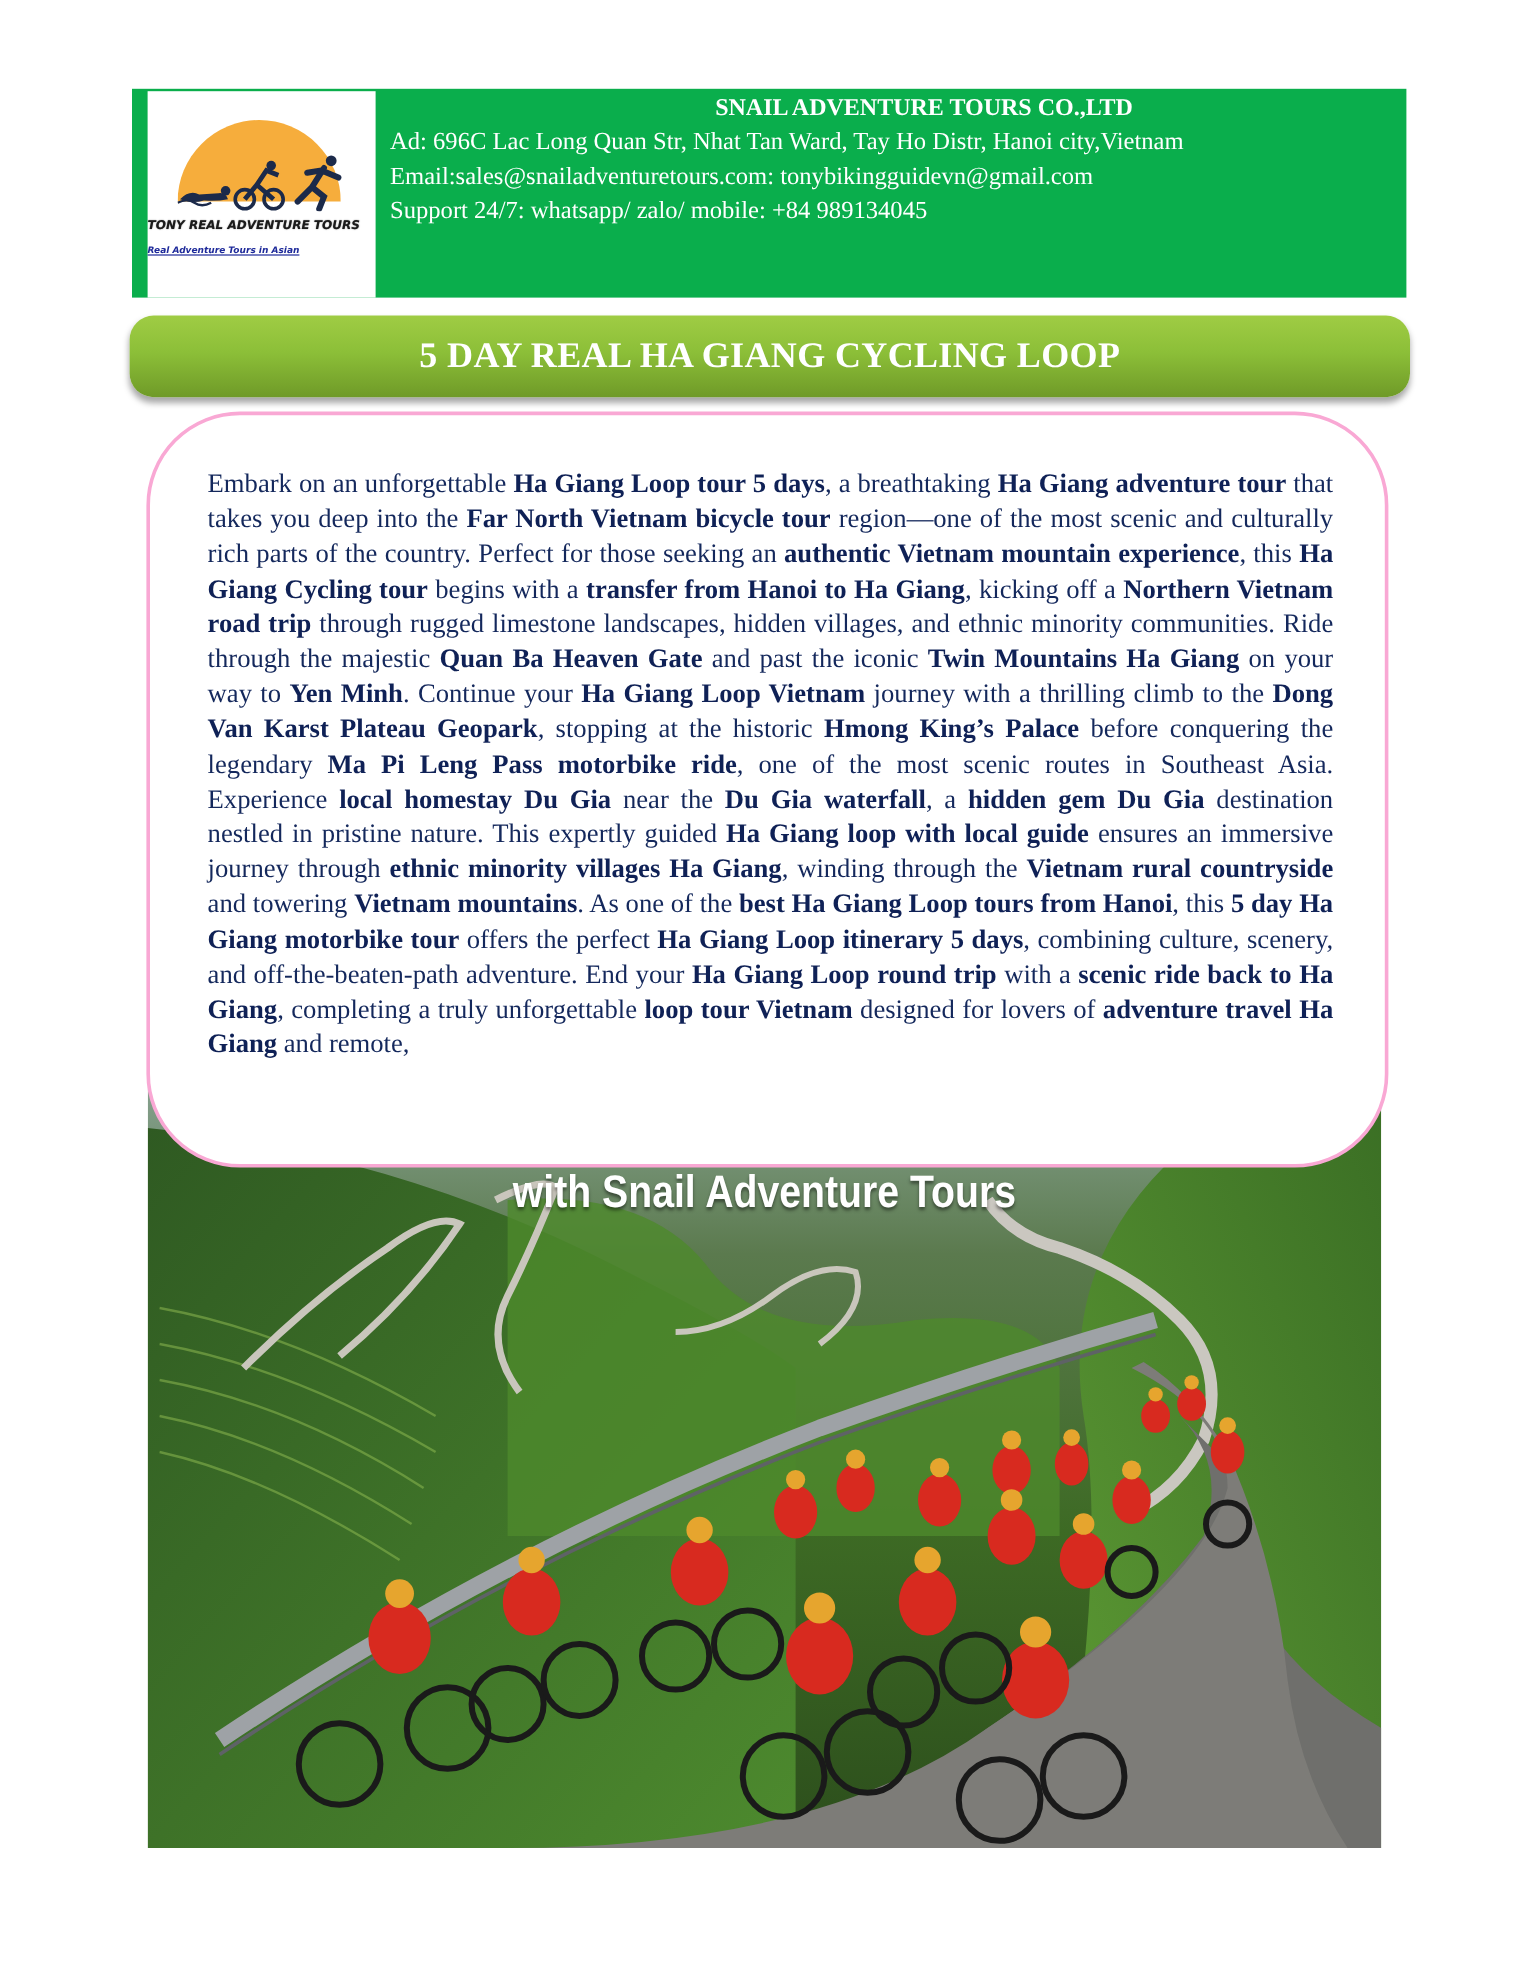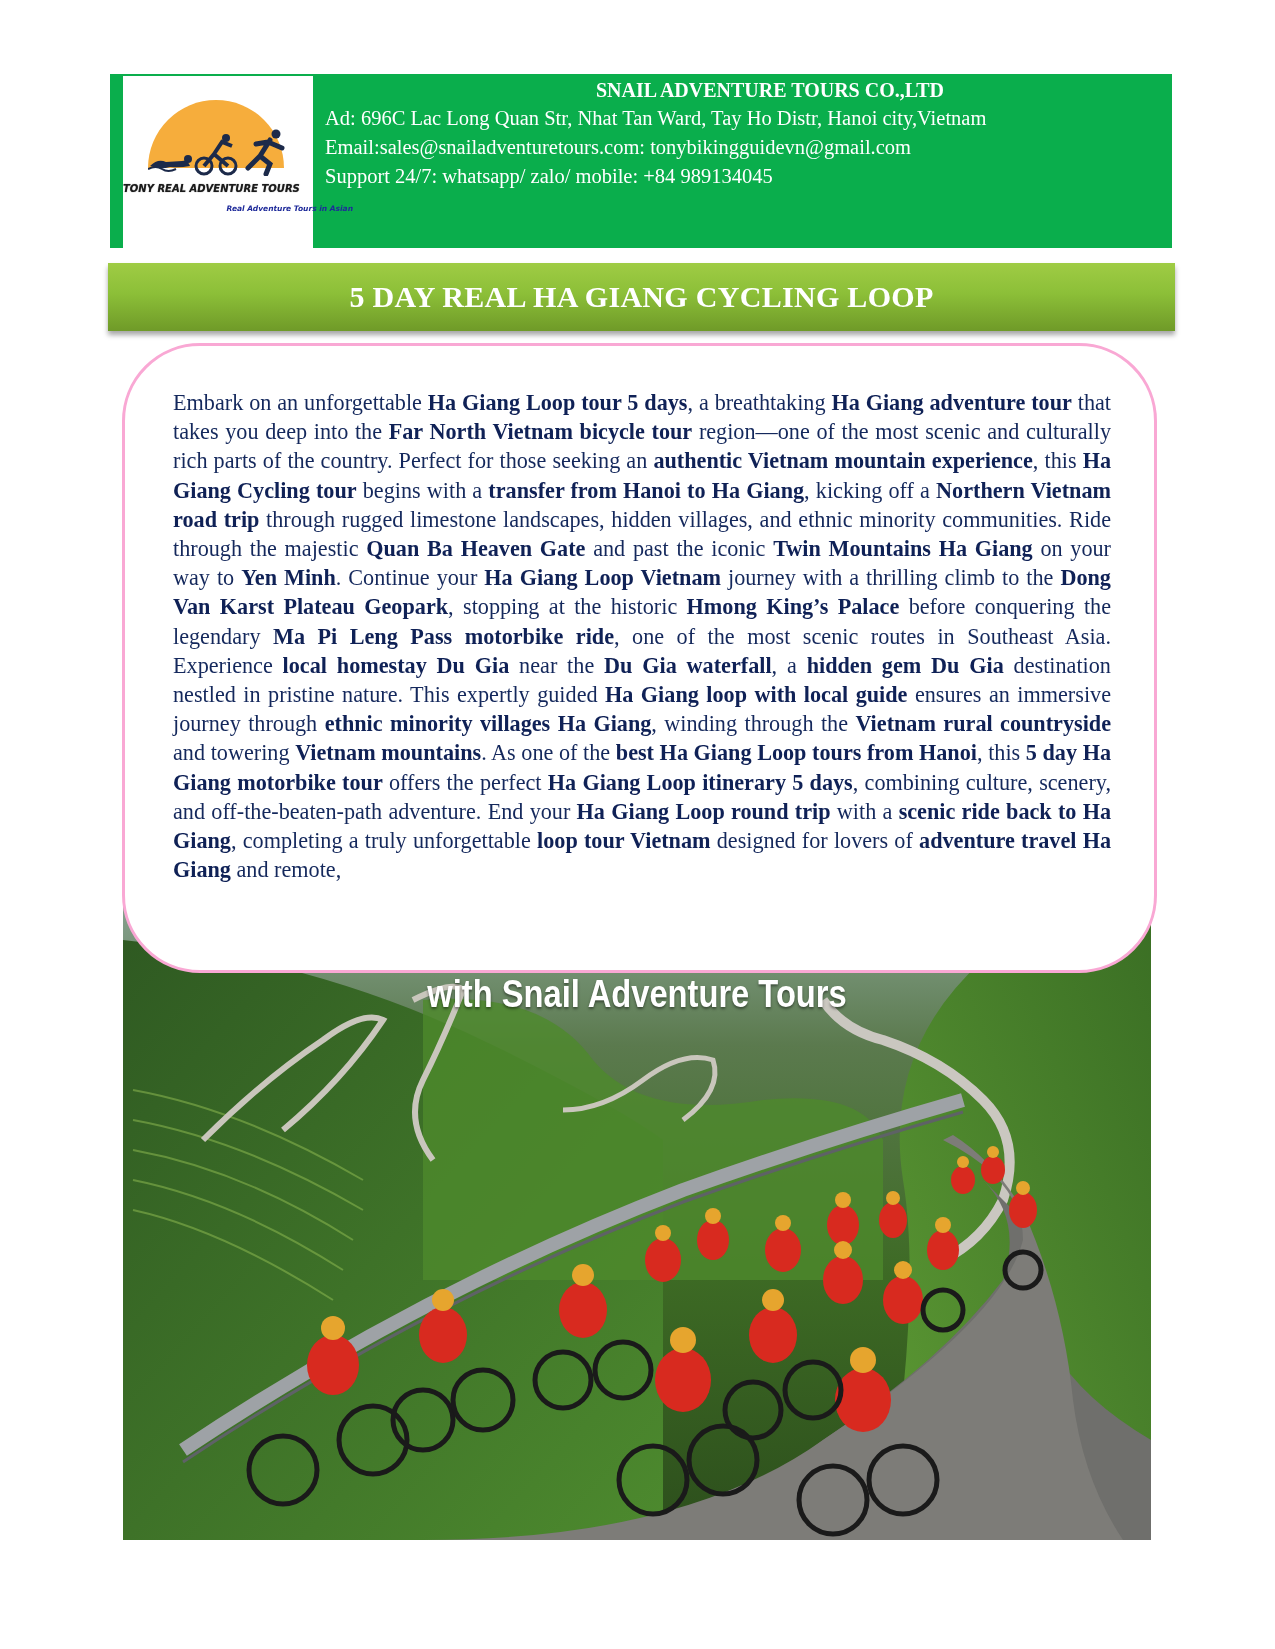--- a/index.html
+++ b/index.html
@@ -4,29 +4,29 @@
 <style>
   html, body { margin:0; padding:0; background:#ffffff; }
   body { width:1275px; height:1649px; position:relative; overflow:hidden; font-family:"DejaVu Serif","Liberation Serif",serif; }
 
   
   .header { position:absolute; left:110px; top:74px; width:1062px; height:174px; background:#0aae4c; display:flex; }
   .logo-box { position:absolute; left:123px; top:76px; width:190px; height:172px; background:#ffffff; }
   .logo-sun { position:absolute; left:148px; top:100px; width:136px; height:136px; border-radius:50%; background:#f6ad3c; clip-path: inset(0 0 50% 0); }
   .logo-figures { position:absolute; left:148px; top:128px; width:140px; height:48px; }
   .logo-title { position:absolute; left:123px; top:183px; width:190px; text-align:left; font-family:"DejaVu Sans", sans-serif; font-weight:bold; font-style:italic; font-size:10px; color:#1b1b1b; letter-spacing:0px; text-shadow:0 0 1px #555; }
-  .logo-sub { position:absolute; left:123px; top:204px; width:230px; text-align:right; font-family:"DejaVu Sans", sans-serif; font-weight:bold; font-style:italic; font-size:7.5px; color:#1e2a9a; }
+  .logo-sub { position:absolute; left:123px; top:204px; width:230px; text-align:left; font-family:"DejaVu Sans", sans-serif; font-weight:bold; font-style:italic; font-size:7.5px; color:#1e2a9a; text-decoration:underline; }
 
   .company { position:absolute; left:325px; top:76px; width:840px; color:#ffffff; font-family:"DejaVu Serif", serif; }
   .company .name { text-align:center; font-weight:bold; font-size:20px; line-height:28px; width:520px; margin-left:185px; font-family:"Liberation Serif", serif; }
   .company .line { font-size:20.5px; line-height:29px; white-space:nowrap; font-family:"Liberation Serif", serif; }
   .company .line a { color:#ffffff; }
 
   
-  .banner { position:absolute; left:108px; top:263px; width:1067px; height:68px; border-radius:0;
+  .banner { position:absolute; left:108px; top:263px; width:1067px; height:68px; border-radius:20px;
     background:linear-gradient(to bottom, #9fcc44 0%, #8cbf38 45%, #6f9a28 100%);
     box-shadow:0 4px 5px rgba(0,0,0,0.35); display:flex; align-items:center; justify-content:center; }
   .banner span { color:#ffffff; font-family:"Liberation Serif", serif; font-weight:bold; font-size:30px; letter-spacing:0.3px; }
 
   
   .photo { position:absolute; left:123px; top:880px; width:1088px; height:660px; overflow:hidden;
     background:
       linear-gradient(to bottom, rgba(30,55,30,0) 0%, rgba(0,0,0,0) 100%);
   }
   .photo svg { position:absolute; left:0; top:0; width:1028px; height:660px; }

